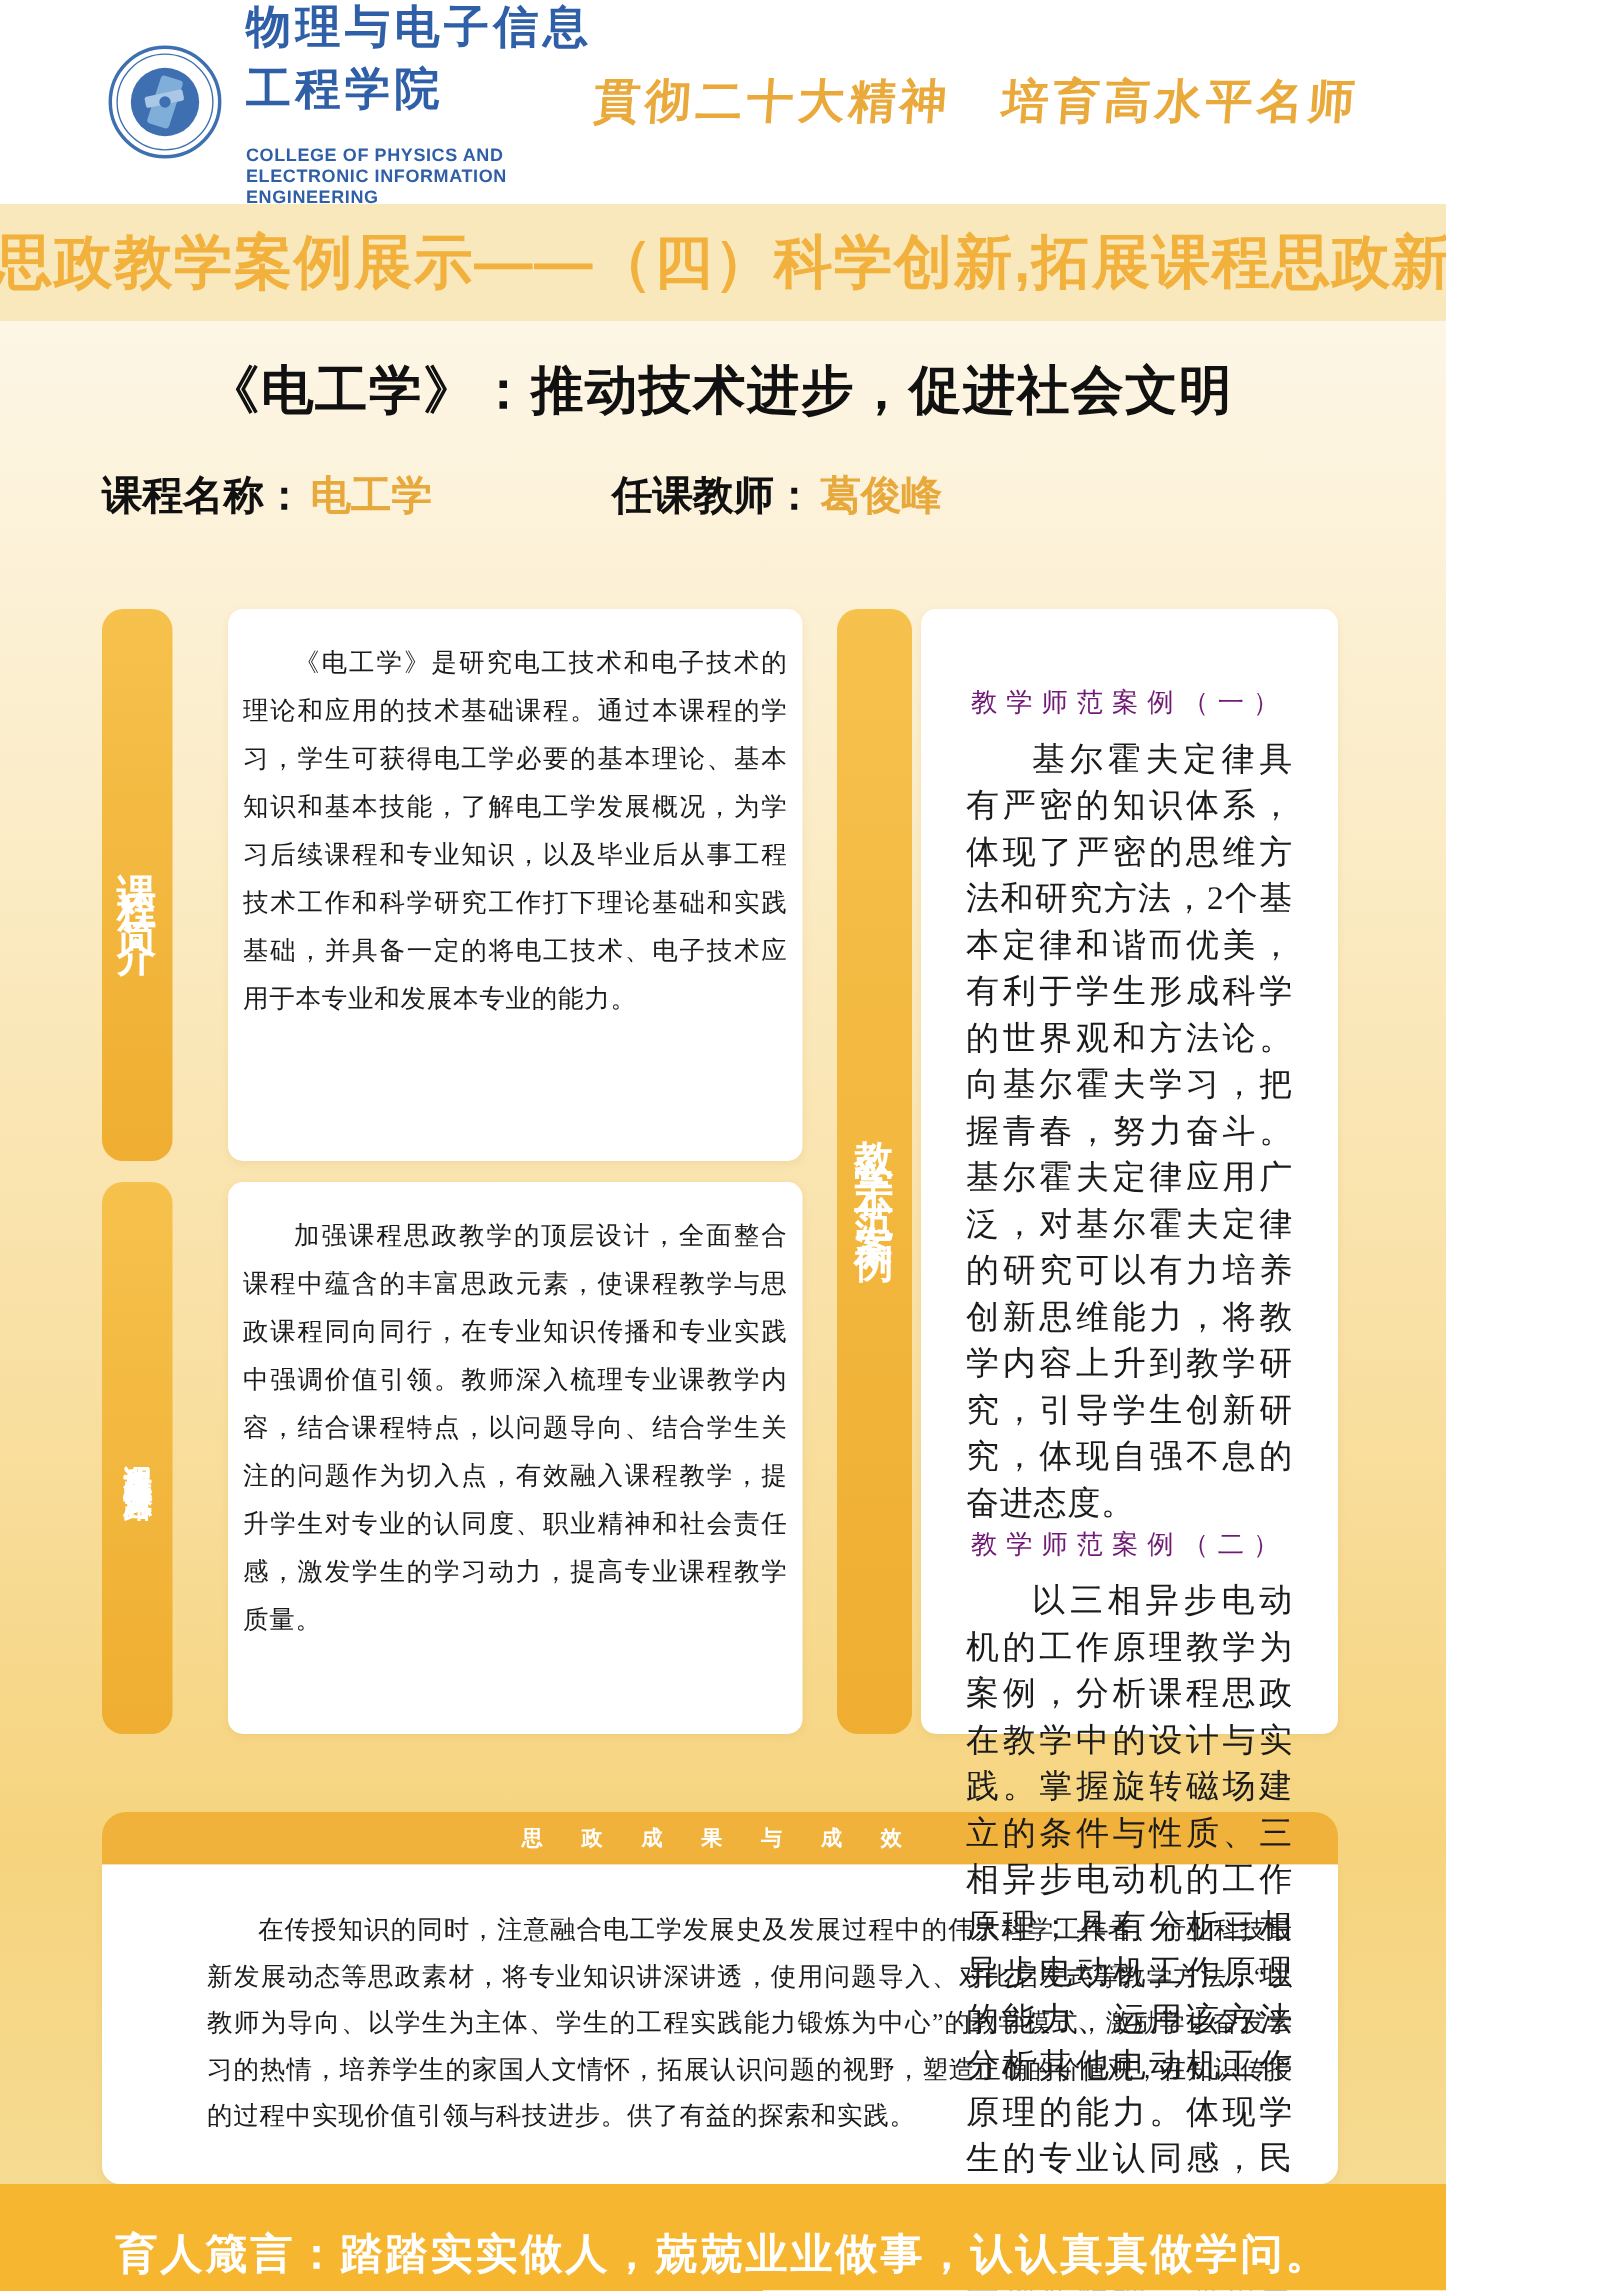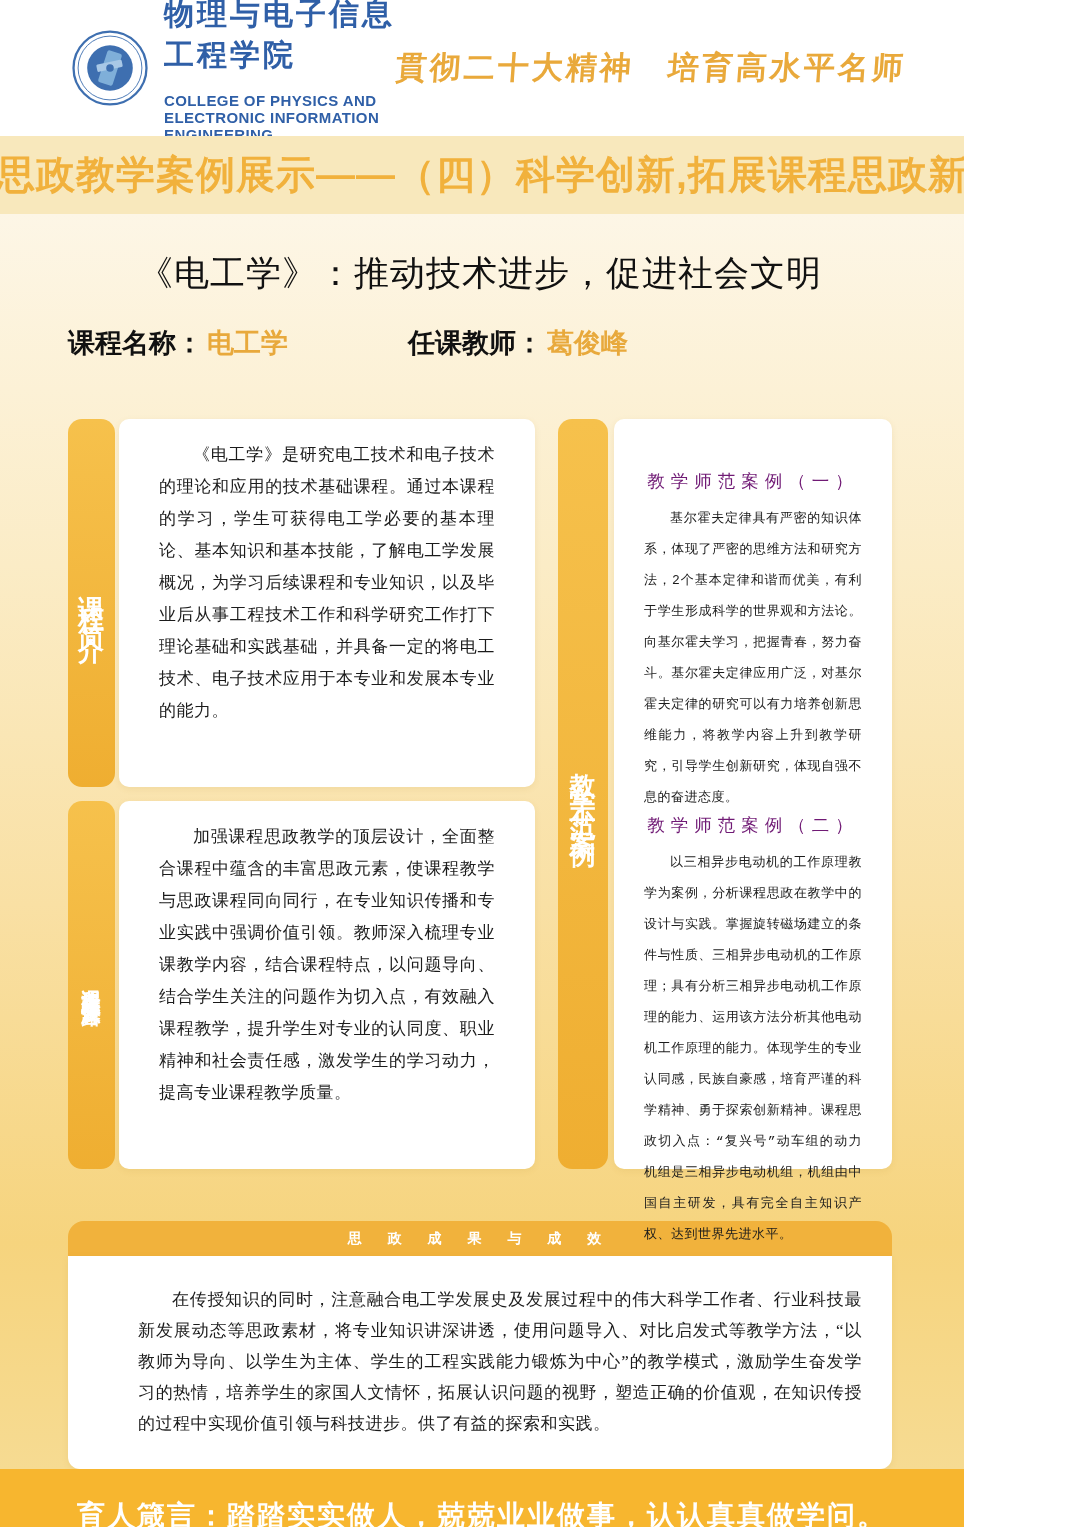--- a/index.html
+++ b/index.html
@@ -6,66 +6,66 @@
   html,body { width:1080px; }
   body { font-family:"Liberation Sans", sans-serif; color:#1b1b1b; }
   .page { width:964px; height:1527px; display:flex; flex-direction:column; overflow:hidden; background:#fff; }
 
   
   .header { height:136px; background:#ffffff; display:flex; align-items:center;
             justify-content:space-between; padding:0 58px 0 72px; flex:none; }
   .logo-group { display:flex; align-items:center; gap:16px; }
   .logo-svg { width:76px; height:76px; flex:none; }
   .logo-cn { font-size:30px; font-weight:800; color:#2F5FA7; letter-spacing:3px; }
-  .logo-en { font-size:15px; font-weight:600; color:#2F5FA7; letter-spacing:0.4px; margin-top:16px; }
+  .logo-en { font-size:12px; font-weight:600; color:#2F5FA7; letter-spacing:0.4px; margin-top:16px; }
   .slogan { font-family:"DejaVu Serif", serif; font-size:31px; font-weight:800;
             color:#E9A93B; letter-spacing:3px; transform:skewX(-4deg); white-space:nowrap; }
 
   
   .banner { height:78px; background:#F8E8BC; display:flex; align-items:center;
             justify-content:center; flex:none; }
   .banner-title { color:#F1B13C; font-size:39px; font-weight:800; letter-spacing:1px; white-space:nowrap; }
 
   
   .main { flex:1; background:linear-gradient(180deg,#FDF6E6 0%,#FBECC6 28%,#F9E0A4 55%,#F6D47E 82%,#F6DB92 100%);
           padding:0 72px 0 68px; }
 
-  .headline { text-align:center; font-size:35px; font-weight:400; color:#111;
-              padding-top:36px; letter-spacing:1px; }
+  .headline { text-align:center; font-size:35px; font-weight:700; color:#111;
+              padding-top:23px; letter-spacing:1px; }
   .meta-row { display:flex; margin-top:28px; font-size:27px; font-weight:700; color:#111; }
   .meta-item { white-space:nowrap; }
   .meta-item.first { }
   .meta-item.second { margin-left:120px; }
   .meta-value { color:#E8A93C; margin-left:4px; }
 
   .columns { display:flex; margin-top:58px; gap:23px; height:750px; }
   .left-col { width:467px; display:flex; flex-direction:column; gap:14px; }
   .section-row { flex:1; display:flex; gap:4px; }
 
   .tab { background:linear-gradient(180deg,#F6C14C,#EFAE31); border-radius:14px;
          display:flex; align-items:center; justify-content:center; color:#fff; flex:none; }
   .tab-l { width:47px; }
   .tab-text { writing-mode:vertical-rl; text-orientation:upright; font-weight:700; line-height:1; }
   .tab-4 { font-size:26px; letter-spacing:14px; }
   .tab-6 { font-size:24px; letter-spacing:7px; }
   .tab-10 { font-size:19px; letter-spacing:2px; }
 
   .card { background:#fff; border-radius:10px; flex:1; box-shadow:0 2px 6px rgba(180,140,40,.12); }
-  .card-l { padding:20px 40px 16px; }
+  .card-l { padding:20px 10px 16px;margin-left:33px; }
 
   .body-text { font-family:"Liberation Serif", serif; font-size:17px; line-height:32px;
                color:#1b1b1b; text-align:justify; text-indent:2em; letter-spacing:0.5px; }
 
   .right-col { flex:1; display:flex; gap:6px; }
   .tab-r { width:50px; }
   .card-r { padding:50px 30px 20px; }
   .case-title { font-family:"Liberation Serif", serif; font-size:17.5px; color:#701a75;
                 text-align:center; letter-spacing:6px; margin-bottom:10px; }
   .case-block.second { }
-  .case-body { font-size:13px; line-height:31px;font-family:Liberation Mono, monospace; }
+  .case-body { font-size:22px; line-height:31px; }
 
   
   .results { margin-top:52px; }
   .results-bar { height:35px; background:#F1B23C; border-radius:16px 16px 0 0; display:flex;
                  align-items:center; justify-content:center; color:#fff; font-size:14px;
                  font-weight:700; letter-spacing:11px; }
   .results-card { background:#fff; border-radius:0 0 12px 12px; padding:28px 30px 30px;
                   box-shadow:0 2px 6px rgba(180,140,40,.12); }
   .results-body { line-height:31px;margin-left:40px; }
 

